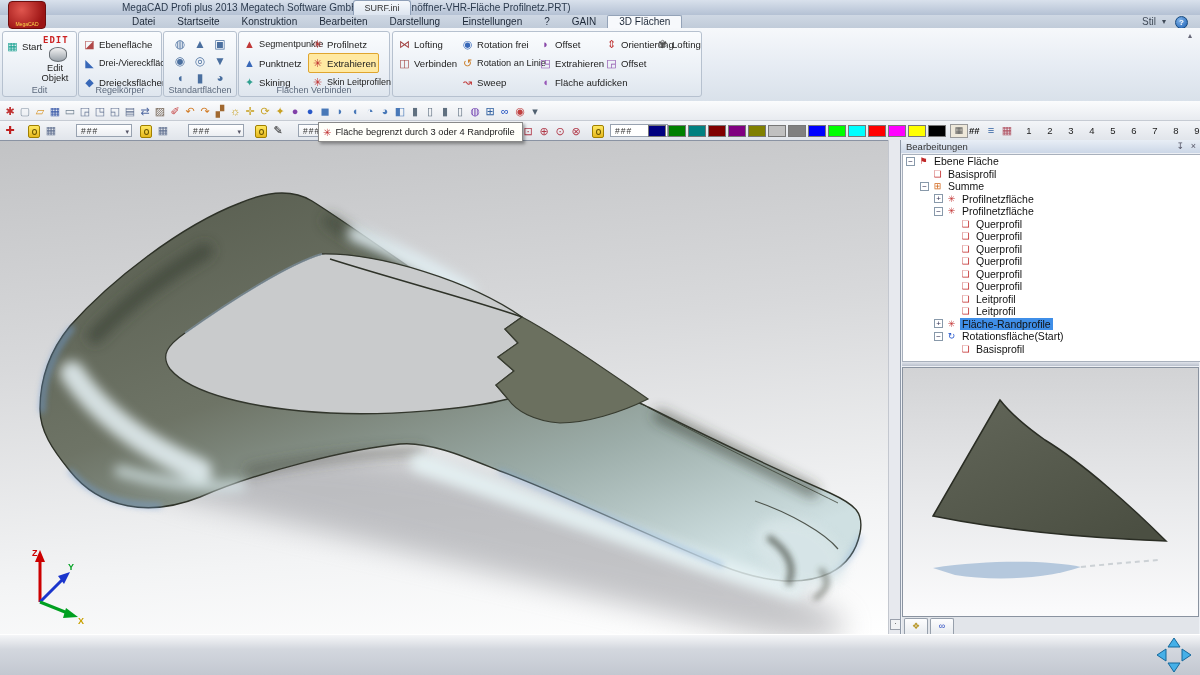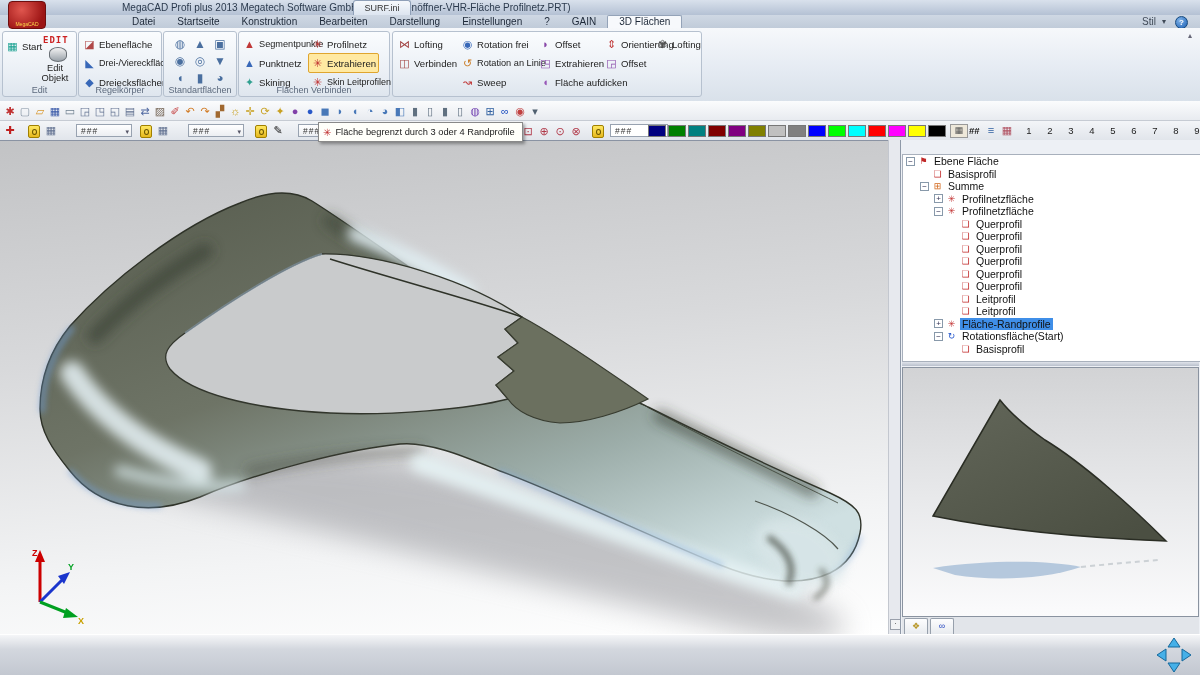--- a/index.html
+++ b/index.html
@@ -441,20 +441,25 @@
     <text x="50" y="26" font-size="9" font-weight="bold" fill="#00a020">Y</text>
     <text x="60" y="80" font-size="9" font-weight="bold" fill="#c8a000">X</text>
   </svg>
 </div>
 
 <div class="abs" id="vstrip">
   <div id="vstrip-btn">·</div>
 </div>
 
 <div class="abs" id="panel">
+  <div id="panel-header">
+    <span>Bearbeitungen</span>
+    <span id="pin-icon">↧</span>
+    <span id="panel-close">×</span>
+  </div>
 
   <div id="treebox">
     <div class="trow" style="padding-left:3px;">
       <span class="exp">−</span>
       <span class="tico" style="color: rgb(192, 40, 40);">⚑</span>
       <span class="tlabel">Ebene Fläche</span>
     </div>
     <div class="trow" style="padding-left:17px;">
       <span class="exp none"></span>
       <span class="tico" style="color: rgb(192, 40, 40);">❏</span>

